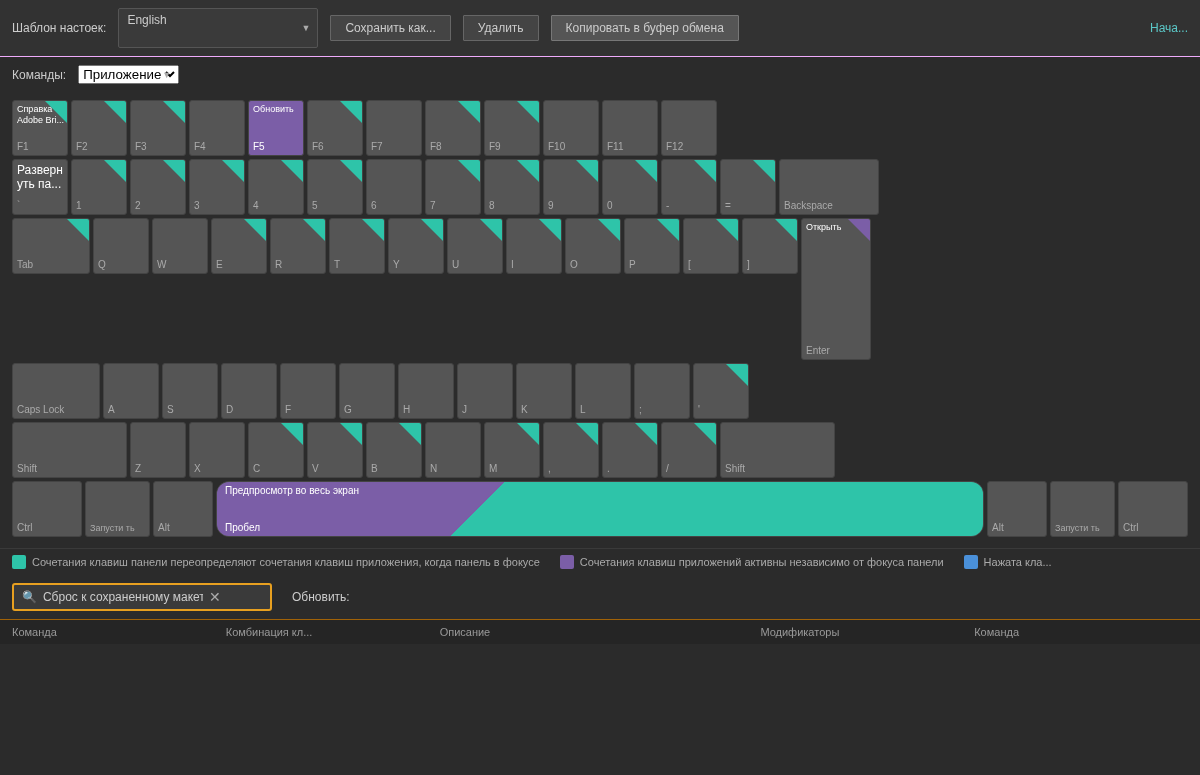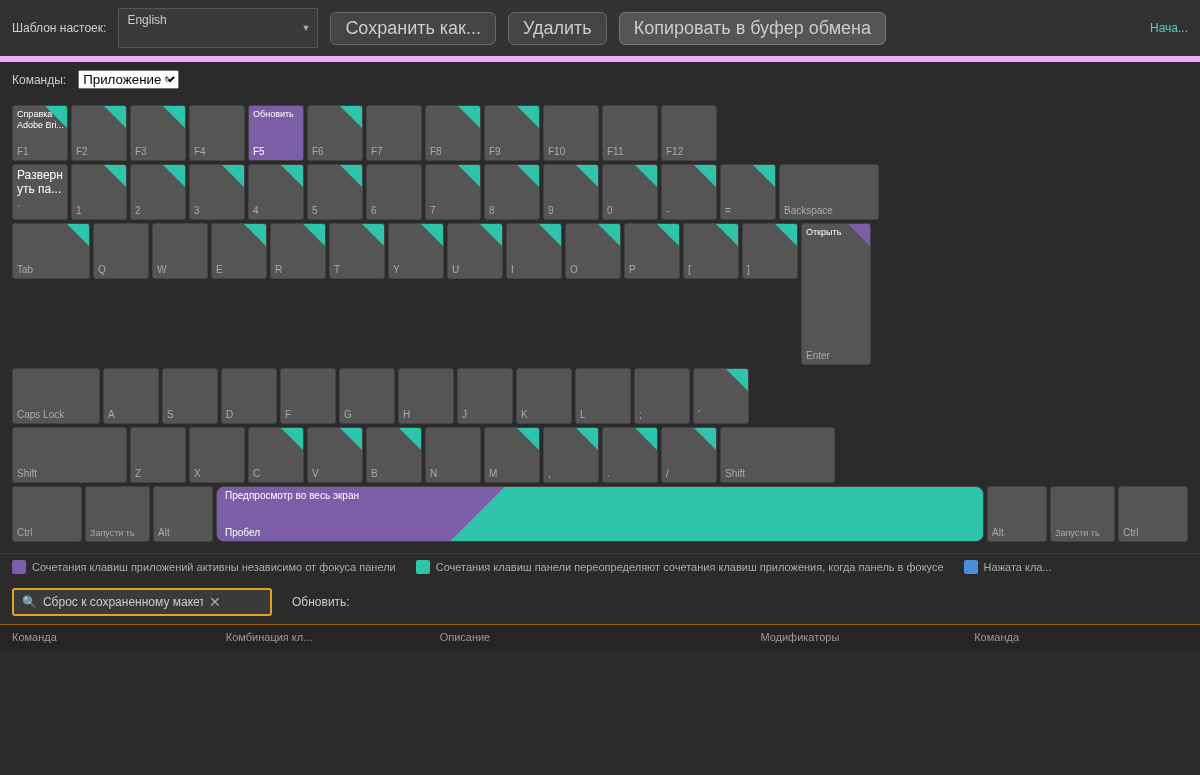--- a/index.html
+++ b/index.html
@@ -11,21 +11,21 @@
       width: 1200px;
       height: 775px;
       overflow: hidden;
     }
     .top-bar {
       background: #323232;
       padding: 8px 12px;
       display: flex;
       align-items: center;
       gap: 12px;
-      border-bottom: 6px solid #f0abfc;
+      border-bottom: 1px solid #f0abfc;
     }
     .top-bar label {
       color: #ccc;
       font-size: 12px;
       white-space: nowrap;
     }
     .top-bar select {
       background: #3a3a3a;
       color: #ccc;
       border: 1px solid #555;
@@ -49,22 +49,22 @@
       right: 8px;
       top: 50%;
       transform: translateY(-50%);
       pointer-events: none;
     }
     .btn {
       background: #444;
       color: #ccc;
       border: 1px solid #666;
       padding: 5px 14px;
-      font-size: 18px;
-      border-radius: 6px;
+      font-size: 12px;
+      border-radius: 1px;
       cursor: pointer;
       white-space: nowrap;
     }
     .btn-primary {
       background: #555;
       border-color: #777;
     }
     .top-bar-right {
       margin-left: auto;
       color: #5bc8c8;
@@ -178,21 +178,21 @@
     .key-shift-left { min-width: 115px; }
     .key-shift-right { min-width: 115px; }
     .key-ctrl { min-width: 70px; }
     .key-alt { min-width: 60px; }
     .key-space {
       flex: 1;
       min-width: 320px;
       height: 56px;
       background: #555;
       border: 1px solid #444;
-      border-radius: 8px;
+      border-radius: 13px;
       position: relative;
       overflow: hidden;
     }
     .key-space .space-purple {
       position: absolute;
       top: 0; left: 0; right: 0; bottom: 0;
       background: linear-gradient(135deg, #7b5ea7 0%, #7b5ea7 35%, #2ec4a9 35%, #2ec4a9 100%);
     }
     .key-space .key-cmd {
       position: absolute;
@@ -584,26 +584,26 @@
     </div>
     <div class="key key-ctrl">
       <span class="key-label">Ctrl</span>
     </div>
   </div>
 
 </div>
 
 <div class="legend-bar">
   <div class="legend-item">
+    <div class="legend-box legend-teal"></div>
+    <span>Сочетания клавиш панели переопределяют сочетания клавиш приложения, когда панель в фокусе</span>
+  </div>
+  <div class="legend-item">
     <div class="legend-box legend-purple"></div>
     <span>Сочетания клавиш приложений активны независимо от фокуса панели</span>
-  </div>
-  <div class="legend-item">
-    <div class="legend-box legend-teal"></div>
-    <span>Сочетания клавиш панели переопределяют сочетания клавиш приложения, когда панель в фокусе</span>
   </div>
   <div class="legend-item">
     <div class="legend-box legend-blue"></div>
     <span>Нажата кла...</span>
   </div>
 </div>
 
 <div class="search-bar">
   <div class="search-input-wrapper">
     <span class="search-icon">🔍</span>

